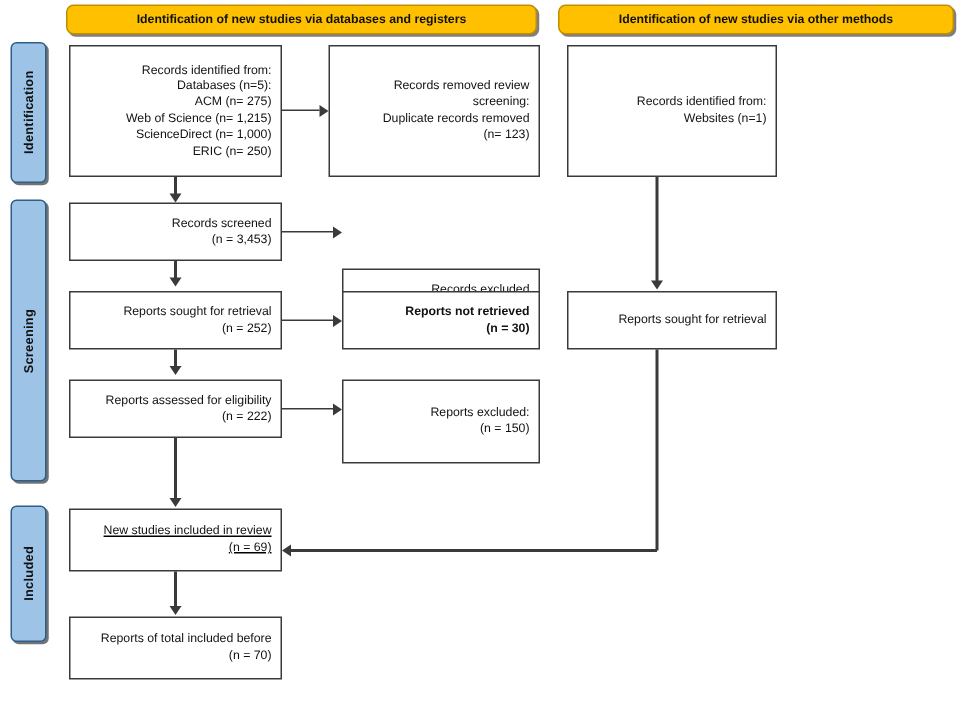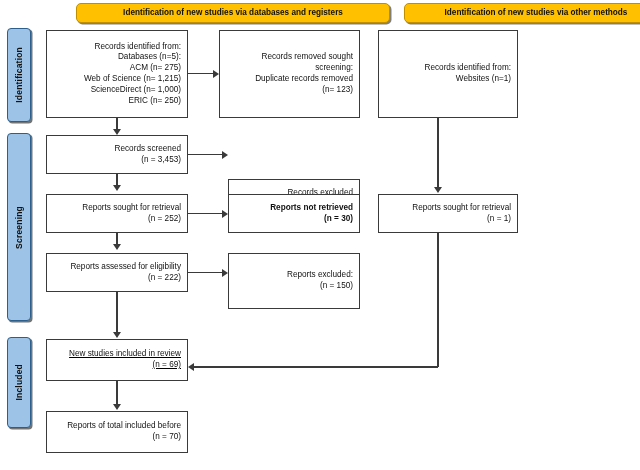--- a/index.html
+++ b/index.html
@@ -41,21 +41,20 @@
   .banner {
     position: absolute;
     background: #FFC000;
     border: 1px solid #BF8F00;
     border-radius: 5px;
     box-shadow: 1.5px 1.5px 0 rgba(0,0,0,0.5);
     display: flex;
     align-items: center;
     justify-content: center;
     text-align: center;
-    margin-left: 32px;
   }
   .banner span {
     font-size: 8.2px;
     font-weight: bold;
     color: #111111;
     line-height: 1.1;
   }
 
   
   .box {
@@ -133,21 +132,21 @@
   <div class="box" style="left:46px; top:30px; width:142px; height:88px;">
     <p>Records identified from:</p>
     <p class="indent">Databases (n=5):</p>
     <p class="indent-s">ACM (n= 275)</p>
     <p class="indent-s">Web of Science (n= 1,215)</p>
     <p class="indent-s">ScienceDirect (n= 1,000)</p>
     <p class="indent-s">ERIC (n= 250)</p>
   </div>
 
   <div class="box" style="left:219px; top:30px; width:141px; height:88px;">
-    <p><span>Records removed </span><span class="ital">sought</span></p>
+    <p><span>Records removed </span><span class="ital">review</span></p>
     <p><span class="ital">screening</span><span>:</span></p>
     <p class="indent-s">Duplicate records removed</p>
     <p class="indent-s">(n= 123)</p>
   </div>
 
   <div class="box" style="left:378px; top:30px; width:140px; height:88px;">
     <p>Records identified from:</p>
     <p class="indent-s">Websites (n=1)</p>
   </div>
 
@@ -166,21 +165,20 @@
     <p>(n = 252)</p>
   </div>
 
   <div class="box" style="left:228px; top:194px; width:132px; height:39px;font-weight:bold;">
     <p>Reports not retrieved</p>
     <p>(n = 30)</p>
   </div>
 
   <div class="box" style="left:378px; top:194px; width:140px; height:39px;">
     <p>Reports sought for retrieval</p>
-    <p>(n = 1)</p>
   </div>
 
   <div class="box" style="left:46px; top:253px; width:142px; height:39px;">
     <p>Reports assessed for eligibility</p>
     <p>(n = 222)</p>
   </div>
 
   <div class="box" style="left:228px; top:253px; width:132px; height:56px;">
     <p>Reports excluded:</p>
     <p class="indent-s">(n = 150)</p>

